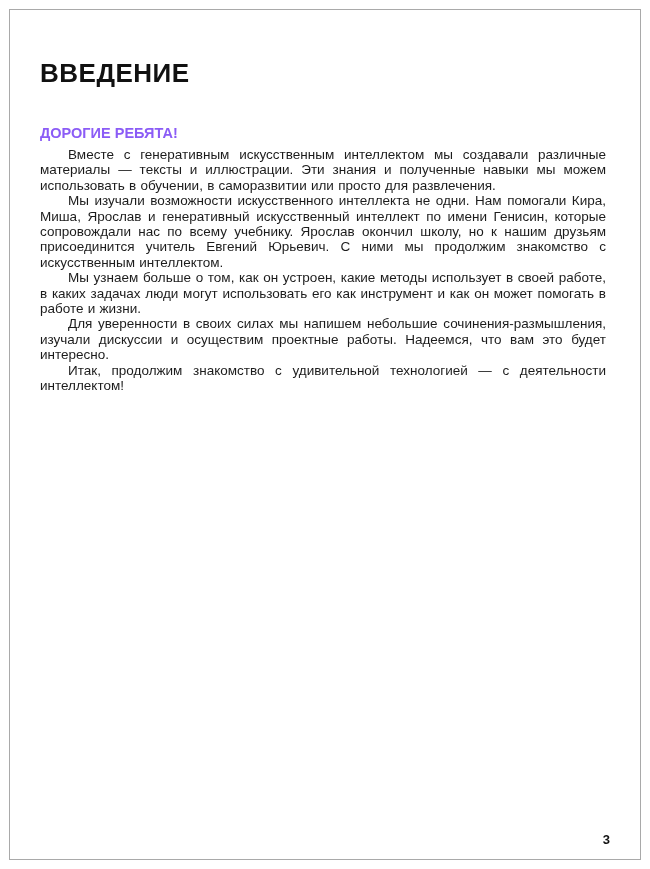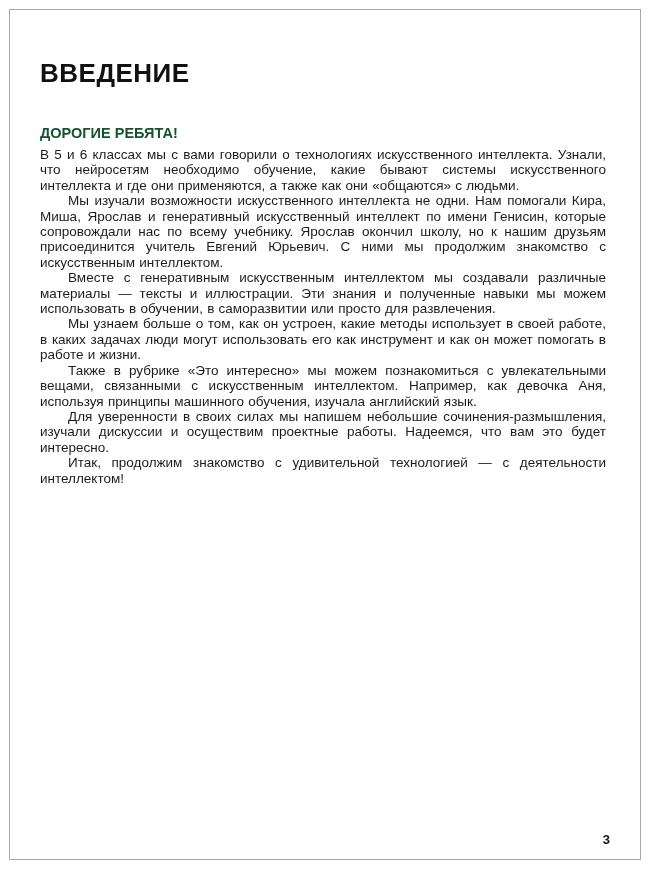--- a/index.html
+++ b/index.html
@@ -34,21 +34,21 @@
     margin: 0 0 36px 0;
     font-size: 26px;
     font-weight: bold;
     letter-spacing: 0.5px;
     color: #111111;
   }
   h2.greeting {
     margin: 0 0 6px 0;
     font-size: 14.5px;
     font-weight: bold;
-    color: #14532d;
+    color: #8b5cf6;
   }
   .body-text p {
     margin: 0;
     font-size: 13.5px;
     line-height: 15.4px;
     text-align: justify;
     text-indent: 28px;
     hyphens: auto;
     -webkit-hyphens: auto;
     word-spacing: 0.5px;
@@ -69,23 +69,21 @@
 <body>
 
 <div class="frame"></div>
 
 <div class="content">
   <h1 class="chapter-title">ВВЕДЕНИЕ</h1>
 
   <h2 class="greeting">ДОРОГИЕ РЕБЯТА!</h2>
 
   <div class="body-text">
-    <p class="no-indent">В 5 и 6 классах мы с вами говорили о технологиях искусственного интеллекта. Узнали, что нейросетям необходимо обучение, какие бывают системы искусственного интеллекта и где они применяются, а также как они «общаются» с людьми.</p>
+    <p>Вместе с генеративным искусственным интеллектом мы создавали различные материалы — тексты и иллюстрации. Эти знания и полученные навыки мы можем использовать в обучении, в саморазвитии или просто для развлечения.</p>
     <p>Мы изучали возможности искусственного интеллекта не одни. Нам помогали Кира, Миша, Ярослав и генеративный искусственный интеллект по имени Генисин, которые сопровождали нас по всему учебнику. Ярослав окончил школу, но к нашим друзьям присоединится учитель Евгений Юрьевич. С ними мы продолжим знакомство с искусственным интеллектом.</p>
-    <p>Вместе с генеративным искусственным интеллектом мы создавали различные материалы — тексты и иллюстрации. Эти знания и полученные навыки мы можем использовать в обучении, в саморазвитии или просто для развлечения.</p>
     <p>Мы узнаем больше о том, как он устроен, какие методы использует в своей работе, в каких задачах люди могут использовать его как инструмент и как он может помогать в работе и жизни.</p>
-    <p>Также в рубрике «Это интересно» мы можем познакомиться с увлекательными вещами, связанными с искусственным интеллектом. Например, как девочка Аня, используя принципы машинного обучения, изучала английский язык.</p>
     <p>Для уверенности в своих силах мы напишем небольшие сочинения-размышления, изучали дискуссии и осуществим проектные работы. Надеемся, что вам это будет интересно.</p>
     <p>Итак, продолжим знакомство с удивительной технологией — с деятельности интеллектом!</p>
   </div>
 </div>
 
 <div class="page-number">3</div>
 
 </body></html>

